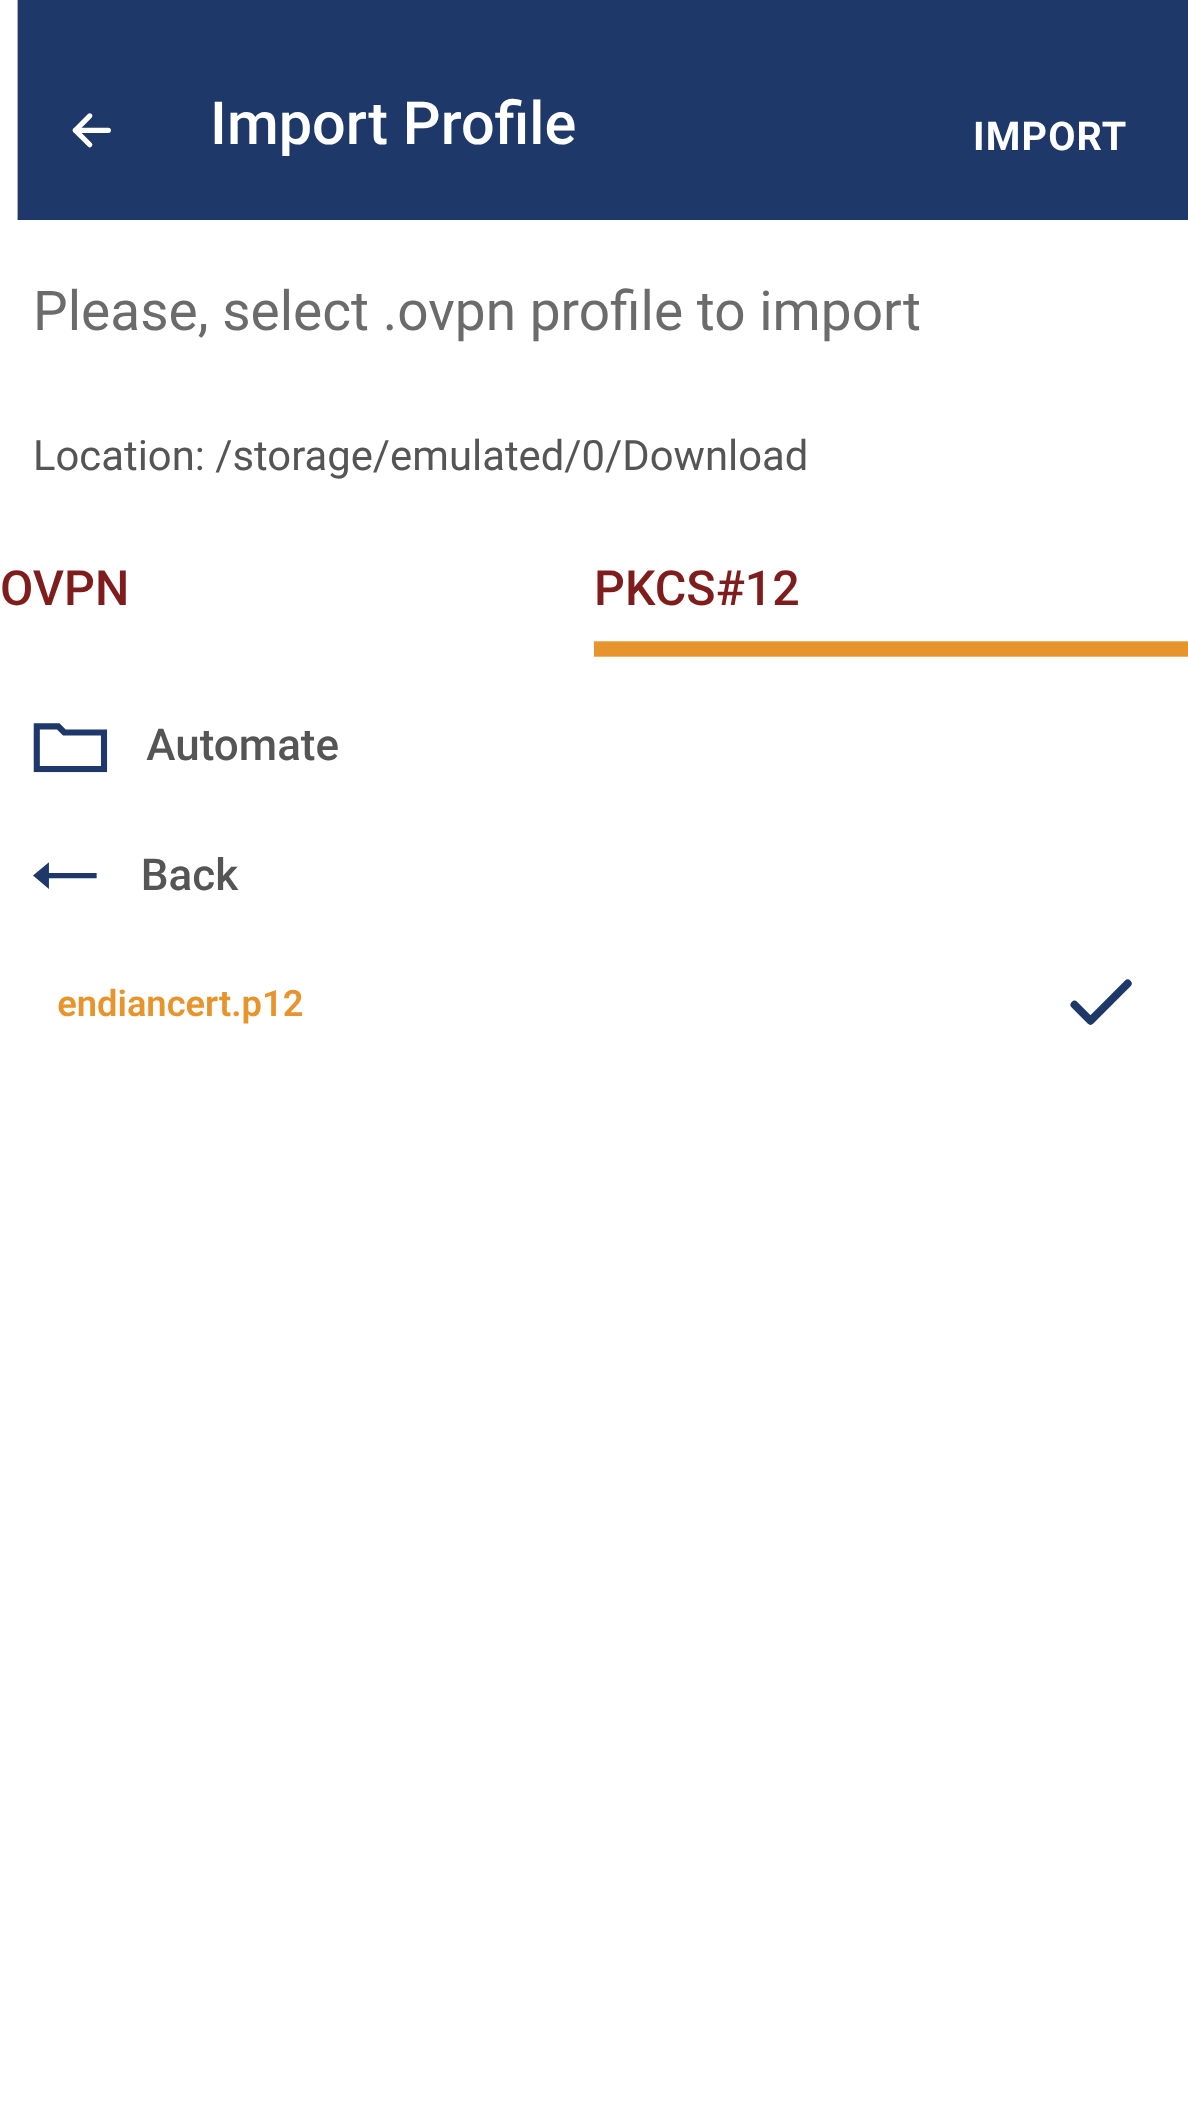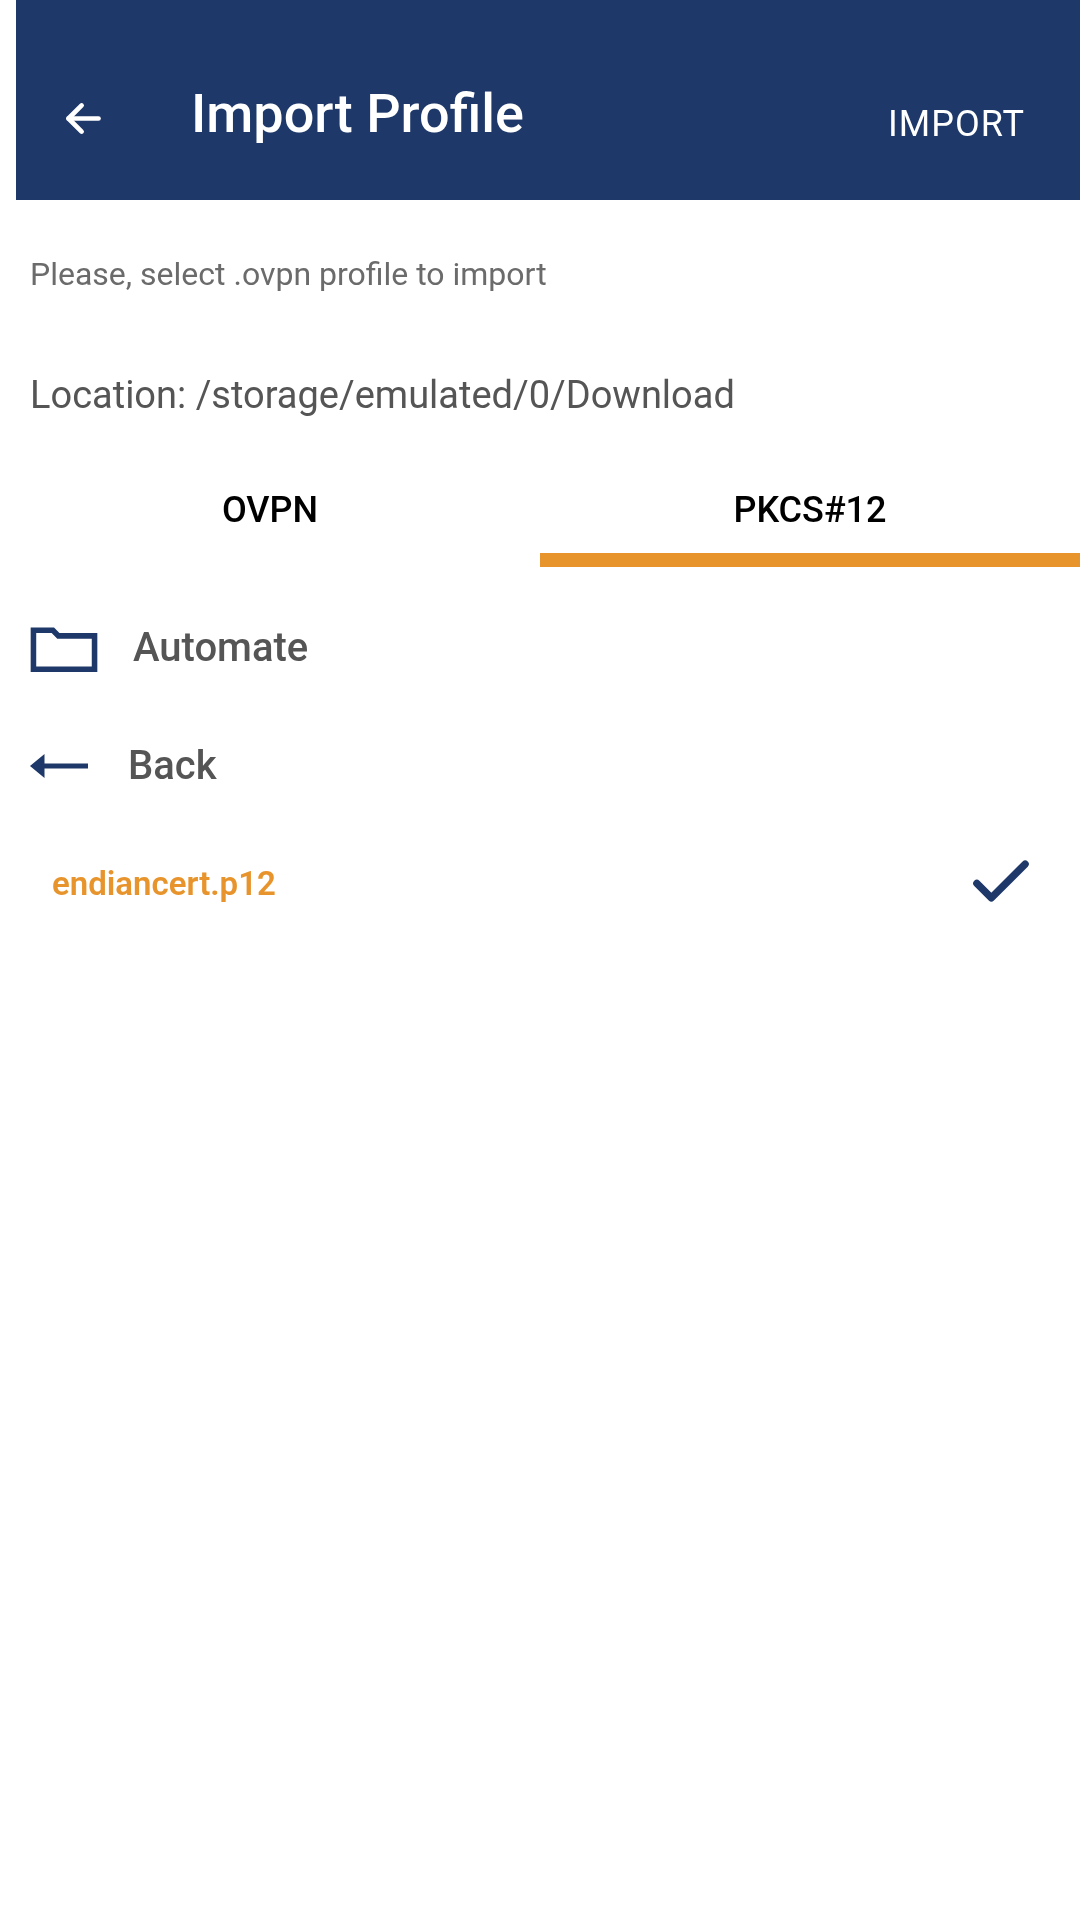--- a/index.html
+++ b/index.html
@@ -35,47 +35,47 @@
     }
     .header-title {
       color: #ffffff;
       font-size: 54px;
       font-weight: 500;
       flex: 1;
     }
     .header-action {
       color: #ffffff;
       font-size: 36px;
-      font-weight: 400;
+      font-weight: 700;
       letter-spacing: 1px;
     }
     .content {
       padding: 0;
     }
     .instruction {
       color: #6b6b6b;
-      font-size: 32px;
+      font-size: 50px;
       padding: 55px 30px 0 30px;
     }
     .location {
       color: #555555;
       font-size: 38px;
       font-weight: 400;
       padding: 80px 30px 0 30px;
     }
     .tabs {
       display: flex;
       margin-top: 50px;
     }
     .tab {
       flex: 1;
-      text-align: center;
+      text-align: left;
       padding: 22px 0;
-      color: #000000;
-      font-size: 36px;
+      color: #7f1d1d;
+      font-size: 44px;
       font-weight: 500;
       border-bottom: 14px solid transparent;
     }
     .tab.active {
       border-bottom: 14px solid #E8942C;
     }
     .file-list {
       padding: 35px 30px 0 30px;
     }
     .file-row {

